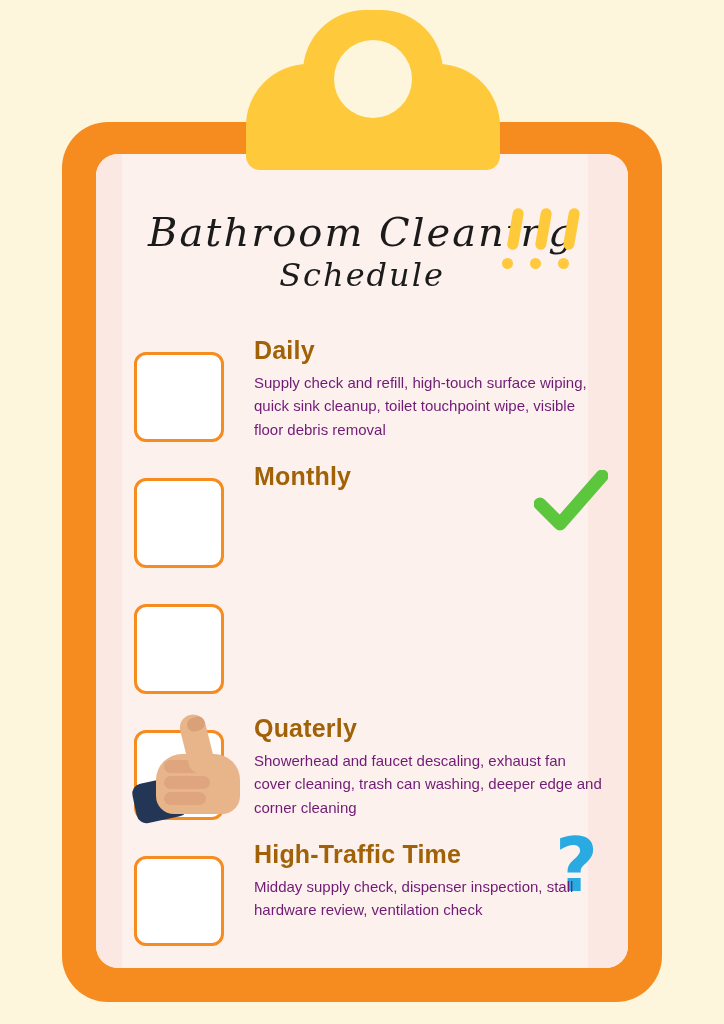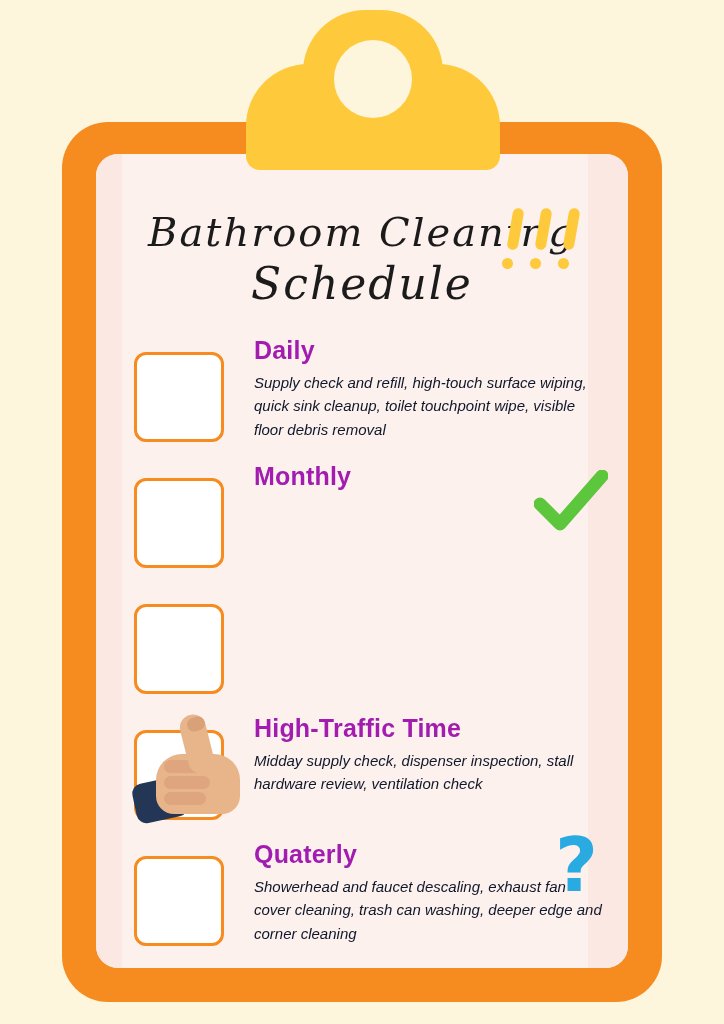--- a/index.html
+++ b/index.html
@@ -100,21 +100,21 @@
     font-family: "DejaVu Serif", serif;
     color: #1B1B1B;
   }
   #title-line1 {
     font-size: 40px;
     font-style: italic;
     letter-spacing: 2px;
     line-height: 1.1;
   }
   #title-line2 {
-    font-size: 44px;
+    font-size: 32px;
     font-style: italic;
     letter-spacing: 2px;
     line-height: 1.35;
   }
 
   
   #excl {
     position: absolute;
     right: 38px;
     top: 48px;
@@ -157,30 +157,29 @@
     background: #FFFFFF;
     margin-top: 16px;
   }
   .row-text {
     margin-left: 30px;
     padding-right: 4px;
   }
   .row-title {
     font-size: 25px;
     font-weight: bold;
-    color: #a21caf;
+    color: #a16207;
     letter-spacing: 0.2px;
     margin-bottom: 6px;
   }
   .row-desc {
     font-size: 15px;
-    color: #0f172a;
+    color: #701a75;
     line-height: 1.55;
     max-width: 392px;
-    font-style: italic;
   }
 
   
   #checkmark {
     position: absolute;
     right: 20px;
     top: 316px;
     width: 74px;
     height: 64px;
   }
@@ -299,30 +298,30 @@
         </div>
       </div>
 
       <div class="row">
         <div class="checkbox"></div>
       </div>
 
       <div class="row">
         <div class="checkbox"></div>
         <div class="row-text">
+          <div class="row-title">Quaterly</div>
+          <div class="row-desc">Showerhead and faucet descaling, exhaust fan cover cleaning, trash can washing, deeper edge and corner cleaning</div>
+        </div>
+      </div>
+
+      <div class="row">
+        <div class="checkbox"></div>
+        <div class="row-text">
           <div class="row-title">High-Traffic Time</div>
           <div class="row-desc">Midday supply check, dispenser inspection, stall hardware review, ventilation check</div>
-        </div>
-      </div>
-
-      <div class="row">
-        <div class="checkbox"></div>
-        <div class="row-text">
-          <div class="row-title">Quaterly</div>
-          <div class="row-desc">Showerhead and faucet descaling, exhaust fan cover cleaning, trash can washing, deeper edge and corner cleaning</div>
         </div>
       </div>
 
     </div>
 
     <div id="hand">
       <div class="cuff"></div>
       <div class="palm"></div>
       <div class="knuckle" style="left:38px; top:46px; width:46px; height:13px;"></div>
       <div class="knuckle" style="left:38px; top:62px; width:46px; height:13px;"></div>

